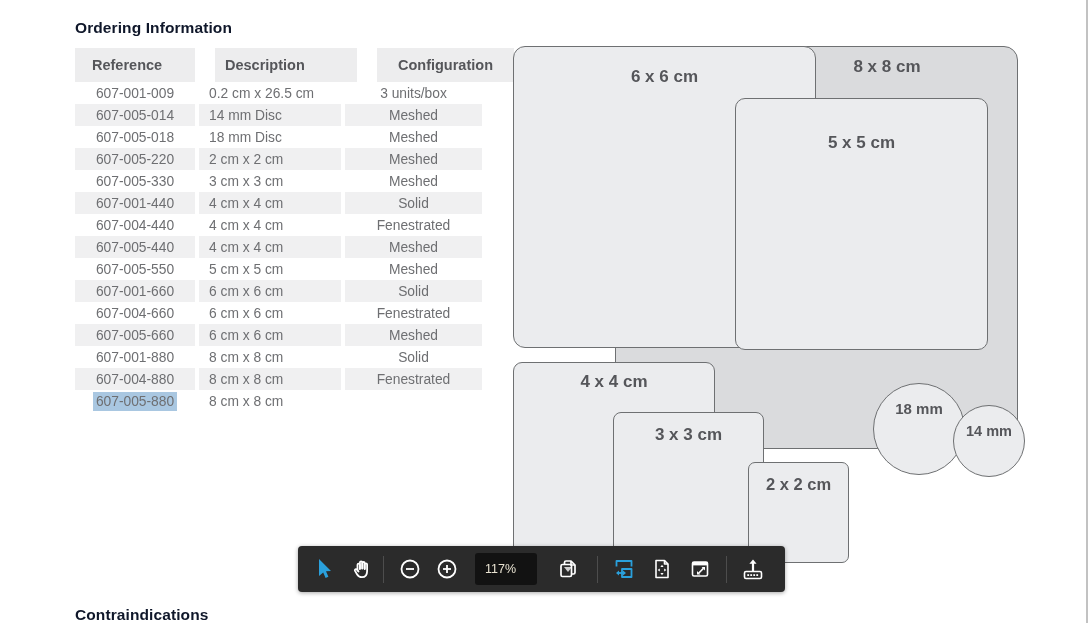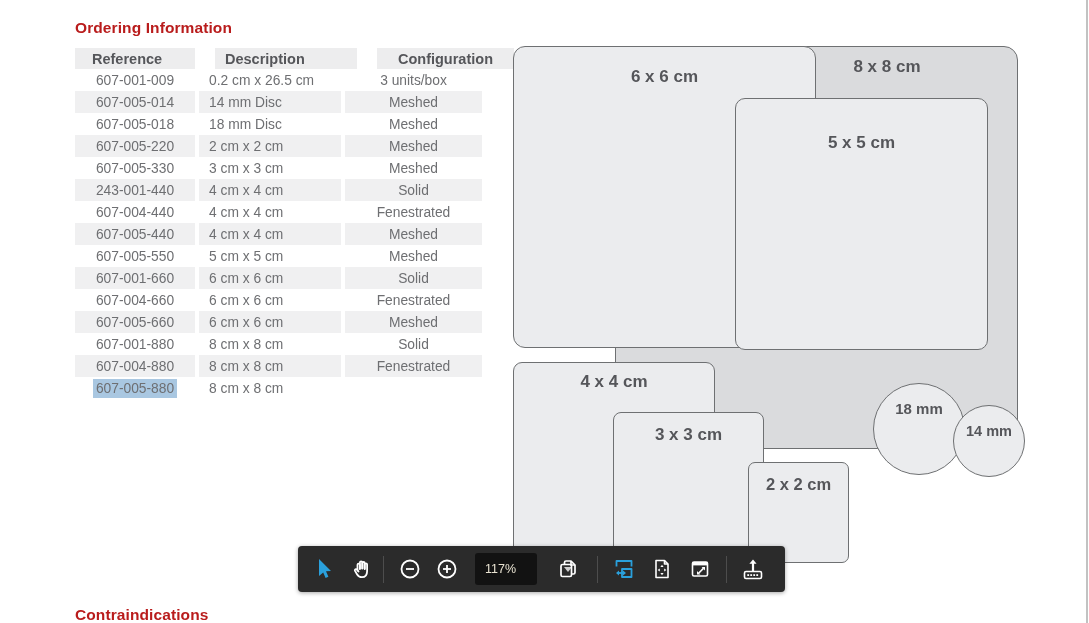--- a/index.html
+++ b/index.html
@@ -1,27 +1,27 @@
 <!DOCTYPE html>
 <html><head>
 <meta charset="utf-8">
 <style>
   html,body{margin:0;padding:0;background:#fff;}
   .page{position:relative;width:1089px;height:623px;background:#ffffff;overflow:hidden;
         font-family:"Liberation Sans",sans-serif;}
 
   
-  .section-title{position:absolute;left:75px;color:#b91c1c;font-weight:bold;font-size:15.5px;letter-spacing:.1px;}
+  .section-title{position:absolute;left:75px;color:#0f172a;font-weight:bold;font-size:15.5px;letter-spacing:.1px;}
   .title-top{top:19px;}
   .title-bottom{top:606px;}
 
   
   .otable{position:absolute;left:75px;top:48px;width:407px;}
   .thead,.row{display:grid;grid-template-columns:120px 142px 137px;column-gap:4px;}
-  .thead{height:21px;gap:20px;}
+  .thead{height:34px;gap:20px;}
   .th{background:#ededee;color:#55565a;font-weight:bold;font-size:14.5px;display:flex;align-items:center;}
   .th.c1{padding-left:17px;}
   .th.c2{padding-left:10px;}
   .th.c3{justify-content:center;}
   .row{height:22px;}
   .cell{display:flex;align-items:center;font-size:13.8px;color:#6e6f72;background:#ffffff;}
   .row:nth-of-type(even) .cell{background:#f0f0f1;}
   .cell.c1{justify-content:center;}
   .cell.c2{padding-left:10px;}
   .cell.c3{justify-content:center;}
@@ -135,21 +135,21 @@
           <div class="cell c2">
             <span>3 cm x 3 cm</span>
           </div>
           <div class="cell c3">
             <span>Meshed</span>
           </div>
         </div>
 
         <div class="row">
           <div class="cell c1">
-            <span>243-001-440</span>
+            <span>607-001-440</span>
           </div>
           <div class="cell c2">
             <span>4 cm x 4 cm</span>
           </div>
           <div class="cell c3">
             <span>Solid</span>
           </div>
         </div>
 
         <div class="row">

